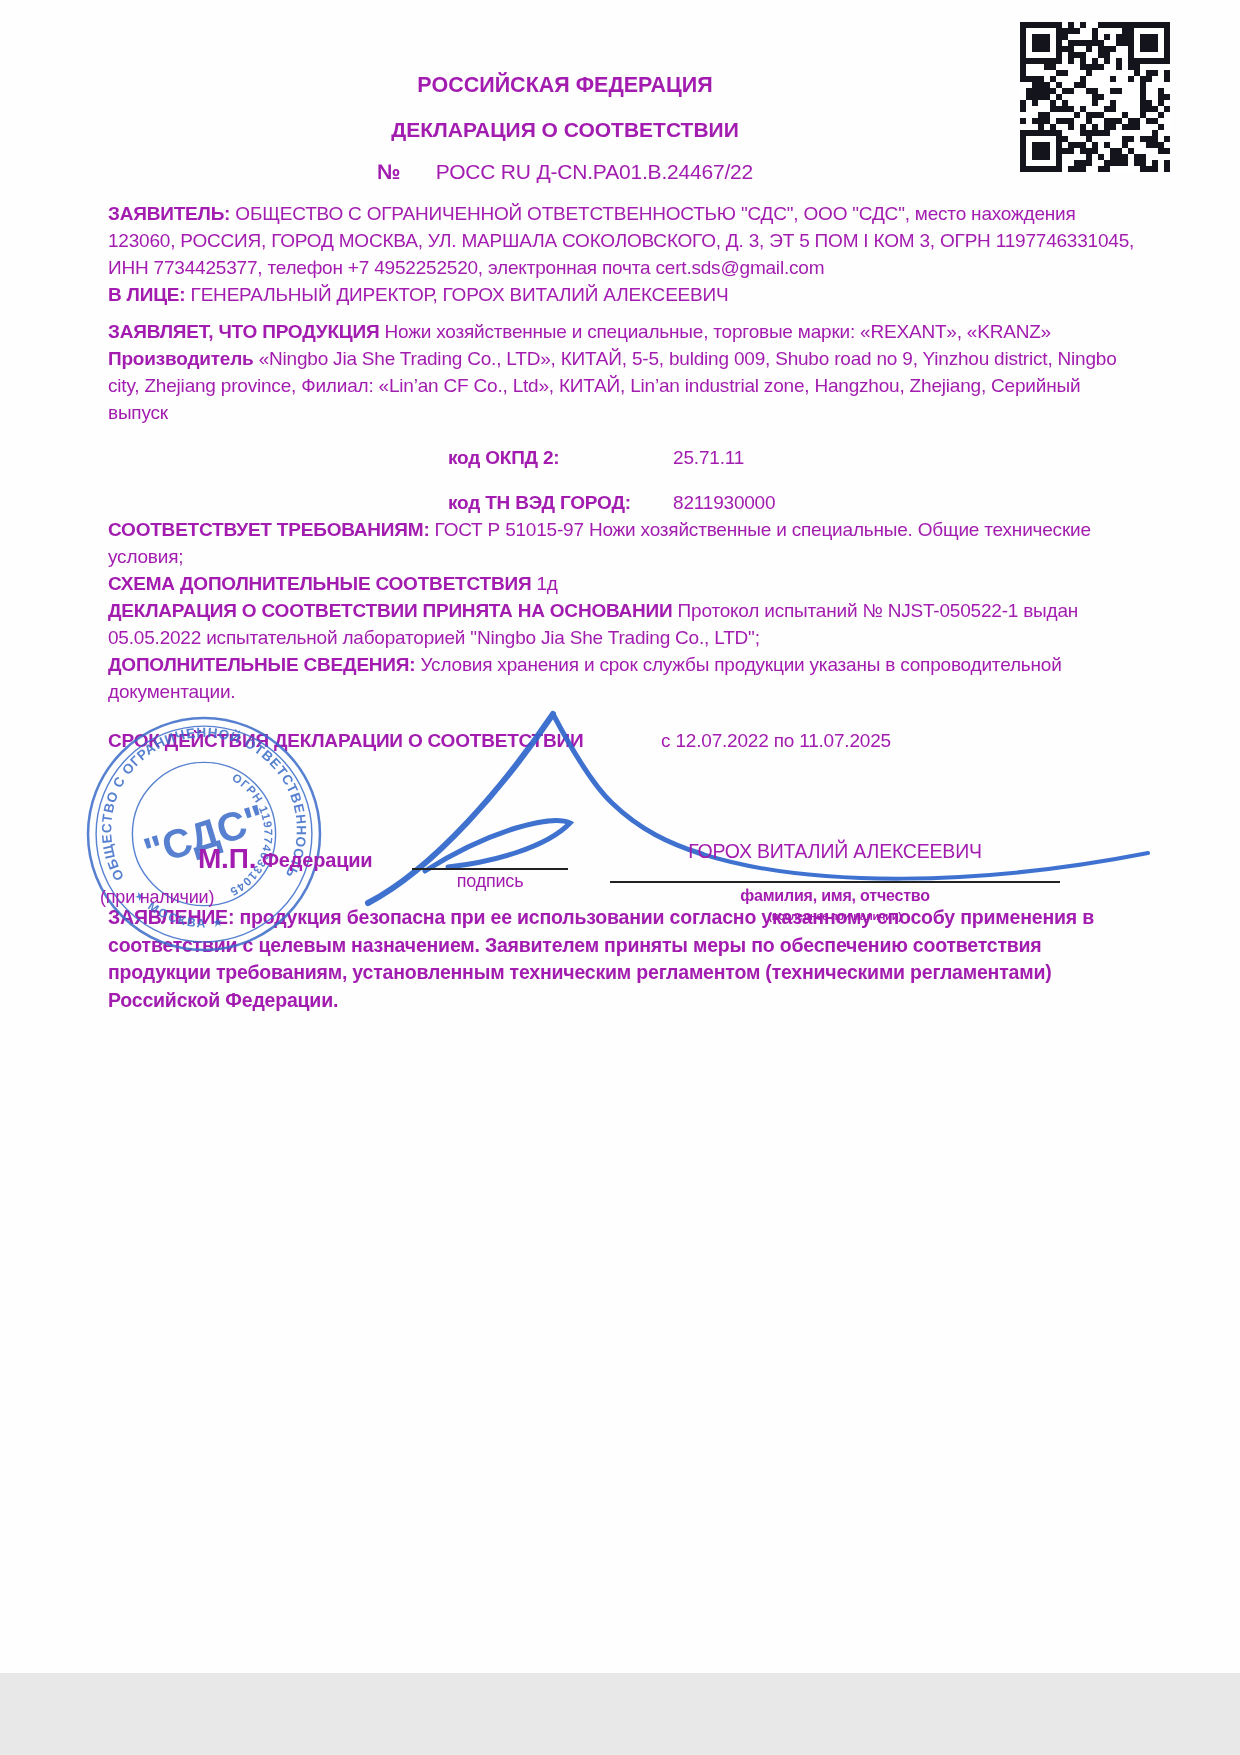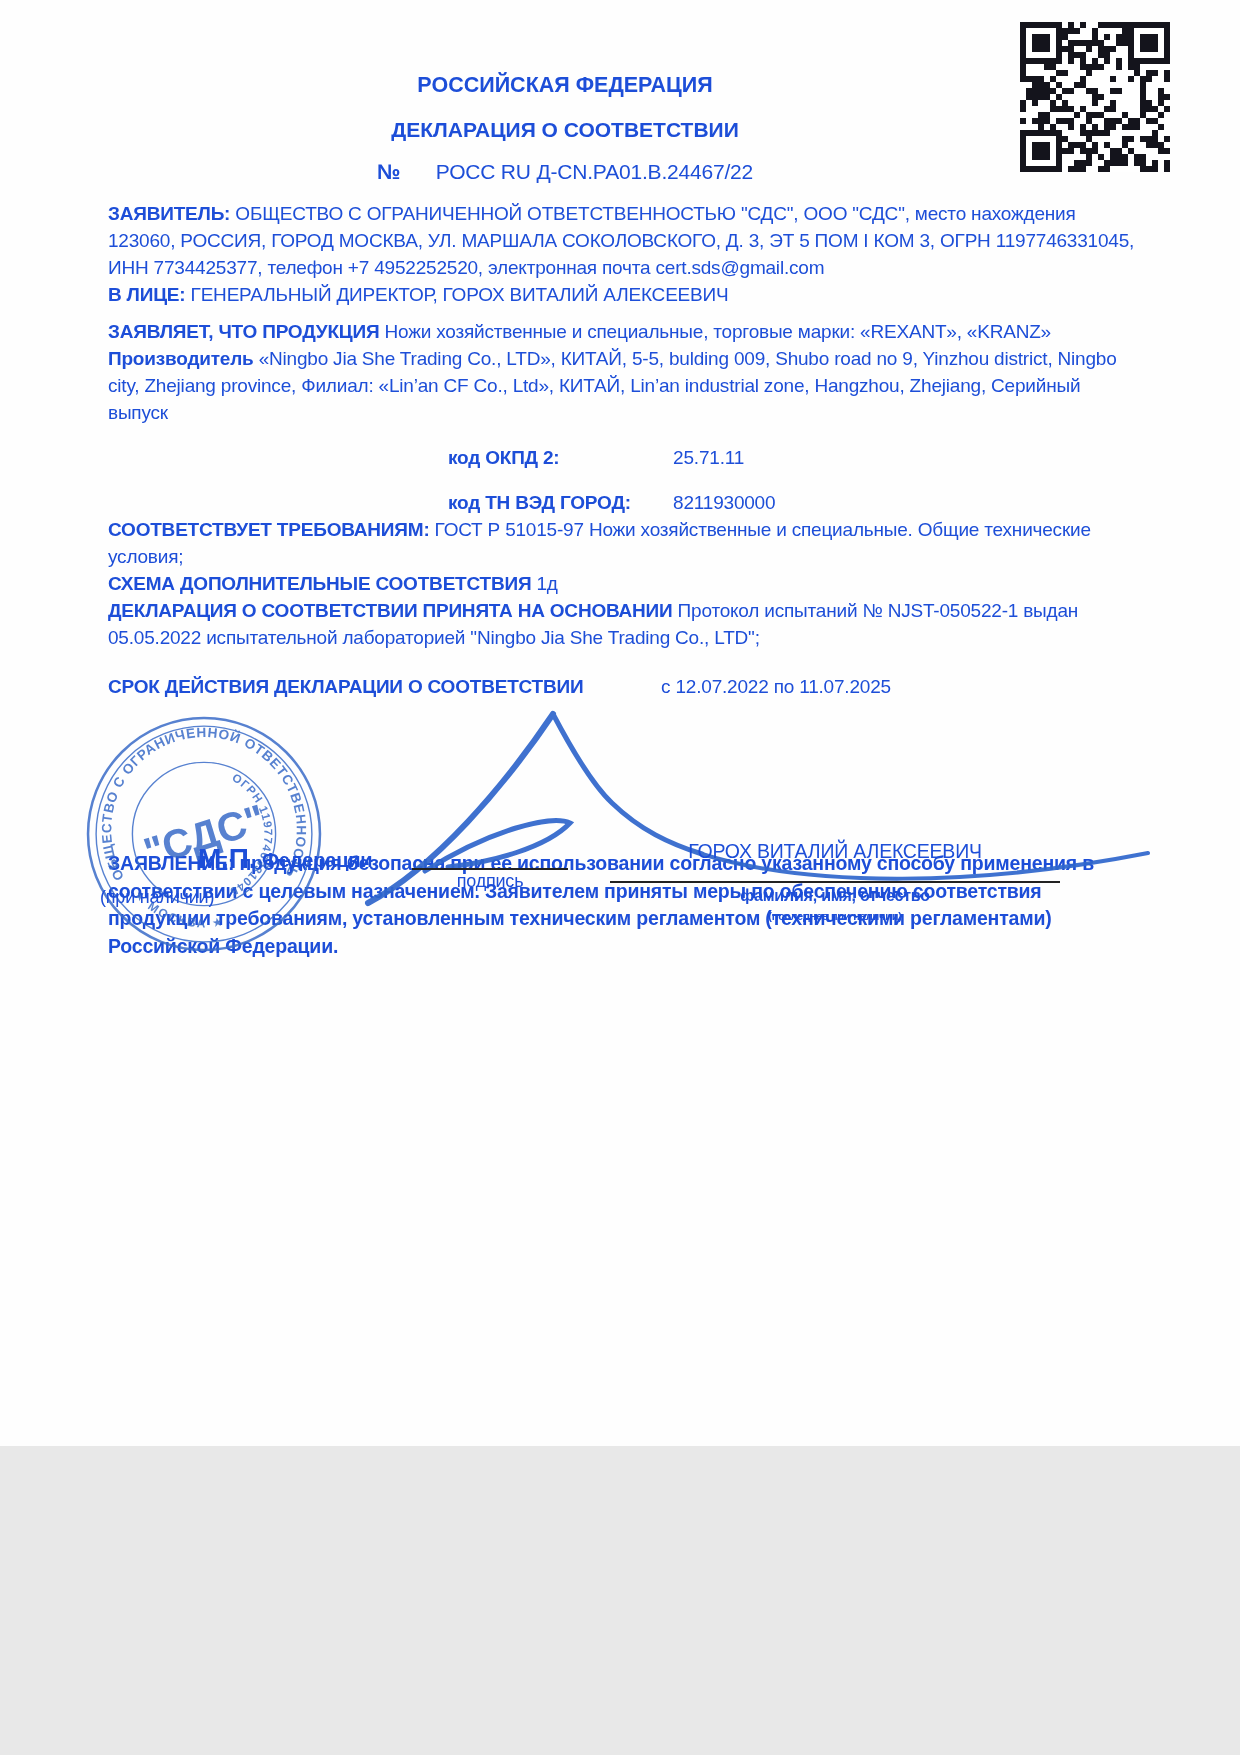--- a/index.html
+++ b/index.html
@@ -1,22 +1,22 @@
 <!DOCTYPE html>
 <html><head>
 <meta charset="utf-8">
 <style>
   html,body{margin:0;padding:0;background:#e8e8e8;}
   .doc{
     position:relative;
-    width:1240px;height:1446px;
+    width:1240px;height:1673px;
     margin:0 auto;
     background:#fefefe;
     font-family:"Liberation Sans","DejaVu Sans",sans-serif;
-    color:#1d4ed8;
+    color:#a21caf;
     font-size:19px;line-height:27px;
     letter-spacing:-0.2px;
     overflow:hidden;
   }
   .b{font-weight:bold;}
   .header{position:relative;left:-55px;padding-top:72px;text-align:center;}
   .title{font-size:21.5px;font-weight:bold;letter-spacing:0;}
   .subtitle{font-size:21px;font-weight:bold;margin-top:17px;letter-spacing:0;}
   .numline{margin-top:15px;font-size:21px;}
   .numline .no{font-weight:bold;margin-right:30px;}
@@ -93,20 +93,24 @@
       <span class="b">СООТВЕТСТВУЕТ ТРЕБОВАНИЯМ:</span>
       <span>ГОСТ Р 51015-97 Ножи хозяйственные и специальные. Общие технические условия;</span>
     </p>
     <p>
       <span class="b">СХЕМА ДОПОЛНИТЕЛЬНЫЕ СООТВЕТСТВИЯ</span>
       <span>1д</span>
     </p>
     <p>
       <span class="b">ДЕКЛАРАЦИЯ О СООТВЕТСТВИИ ПРИНЯТА НА ОСНОВАНИИ</span>
       <span>Протокол испытаний № NJST-050522-1 выдан 05.05.2022 испытательной лабораторией "Ningbo Jia She Trading Co., LTD";</span>
+    </p>
+    <p>
+      <span class="b">ДОПОЛНИТЕЛЬНЫЕ СВЕДЕНИЯ:</span>
+      <span>Условия хранения и срок службы продукции указаны в сопроводительной документации.</span>
     </p>
 
     <p class="validity">
       <span class="vl">СРОК ДЕЙСТВИЯ ДЕКЛАРАЦИИ О СООТВЕТСТВИИ</span>
       <span>с 12.07.2022 по 11.07.2025</span>
     </p>
 
     <div class="sig-spacer"></div>
 
     <p class="statement">

